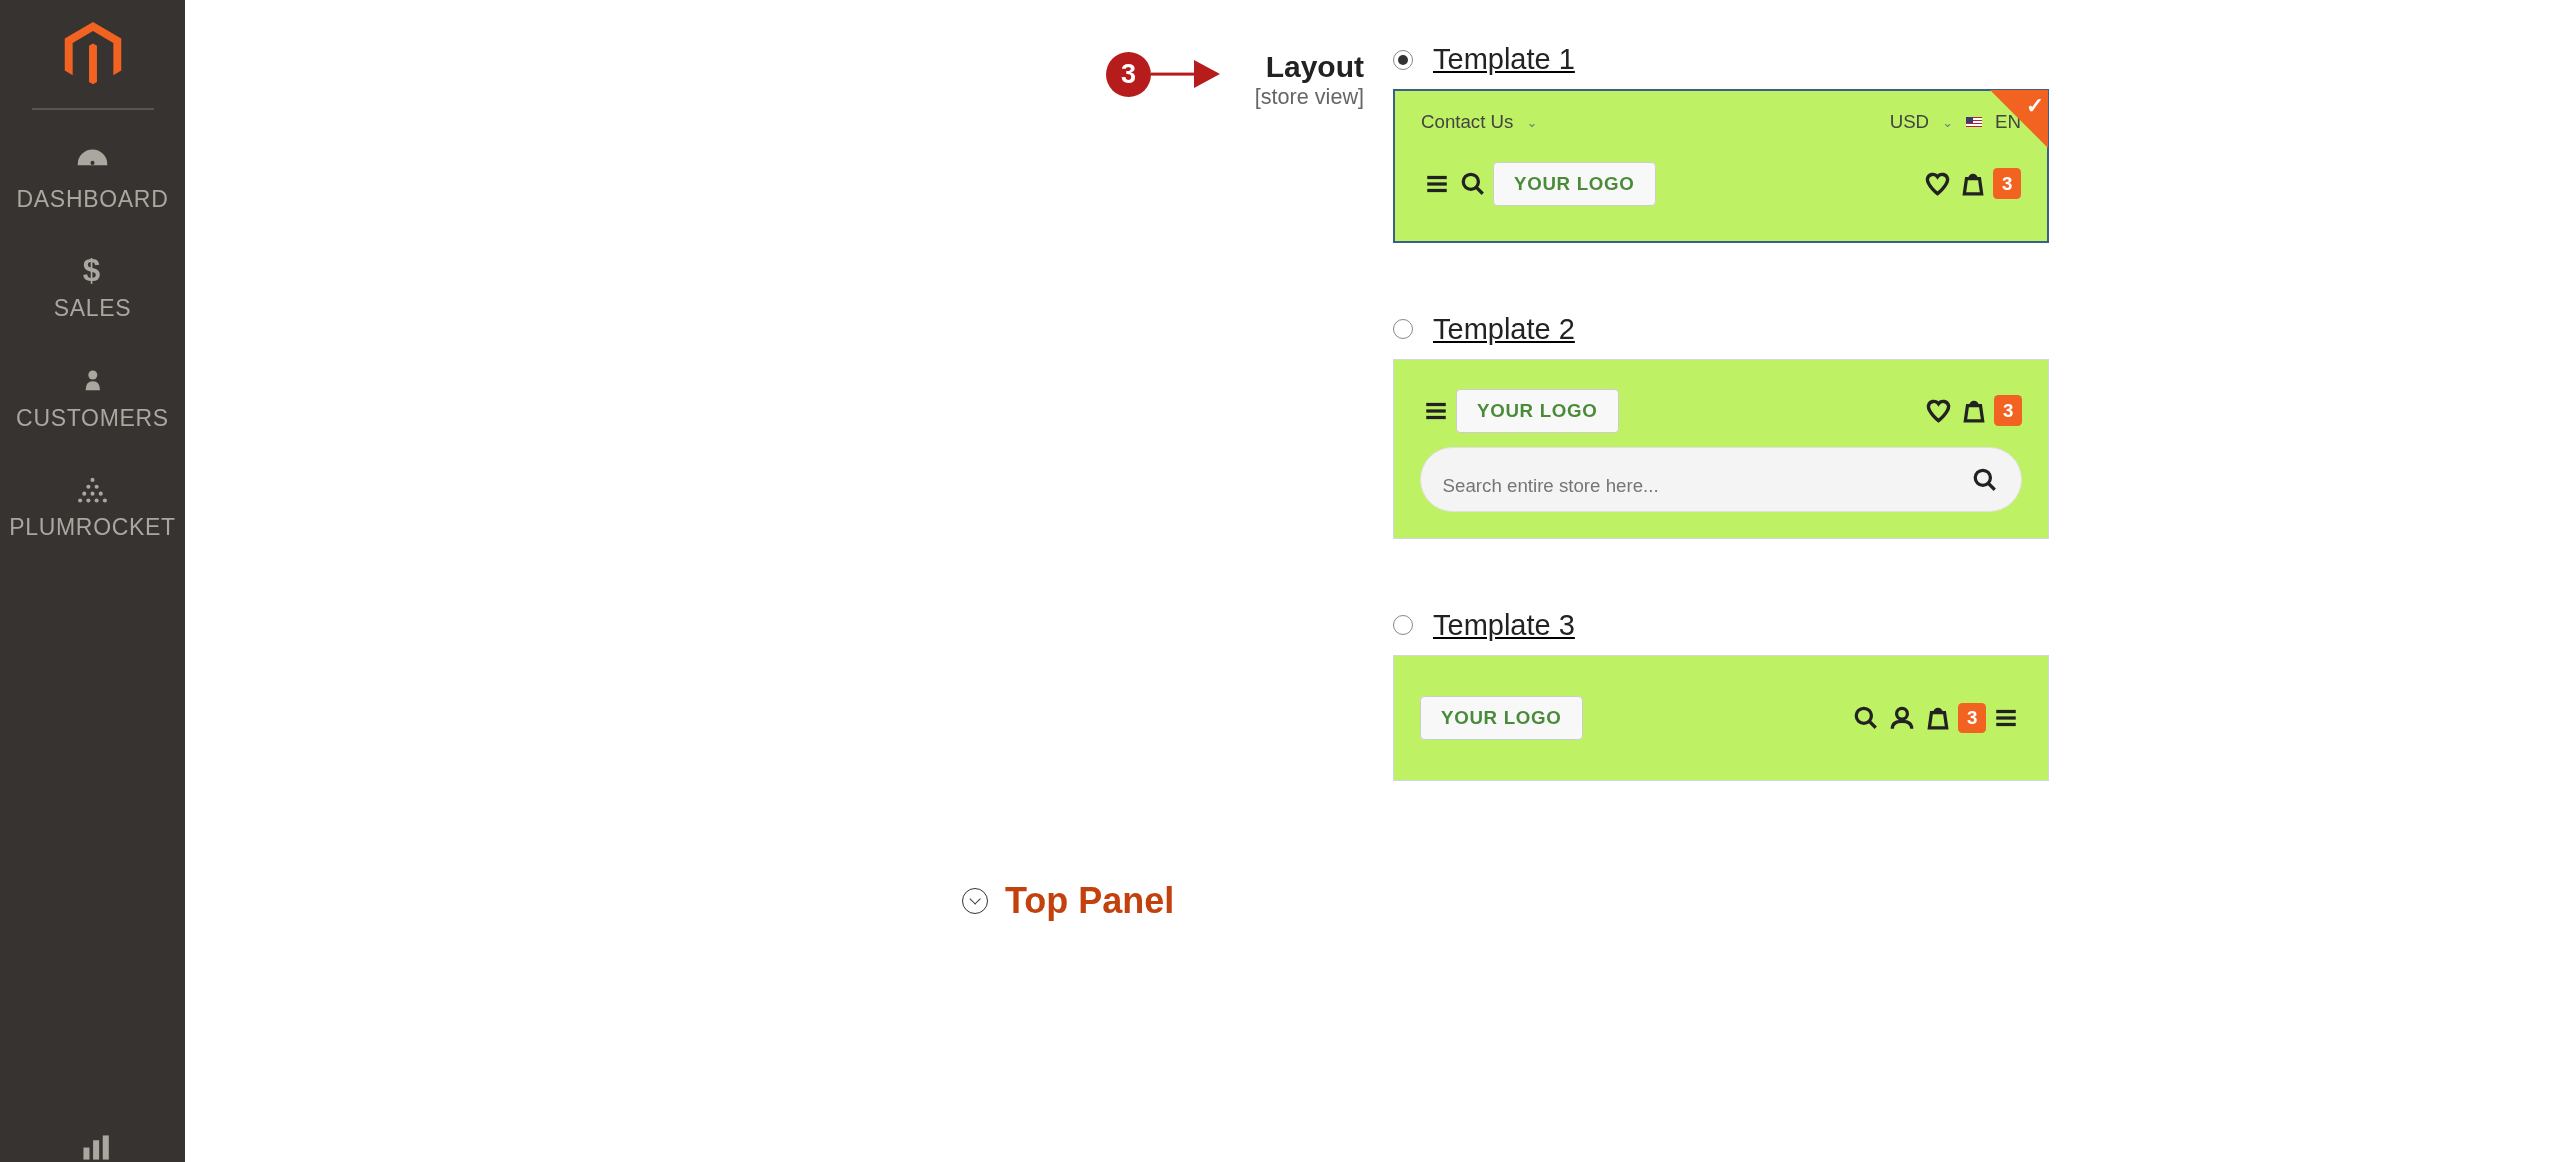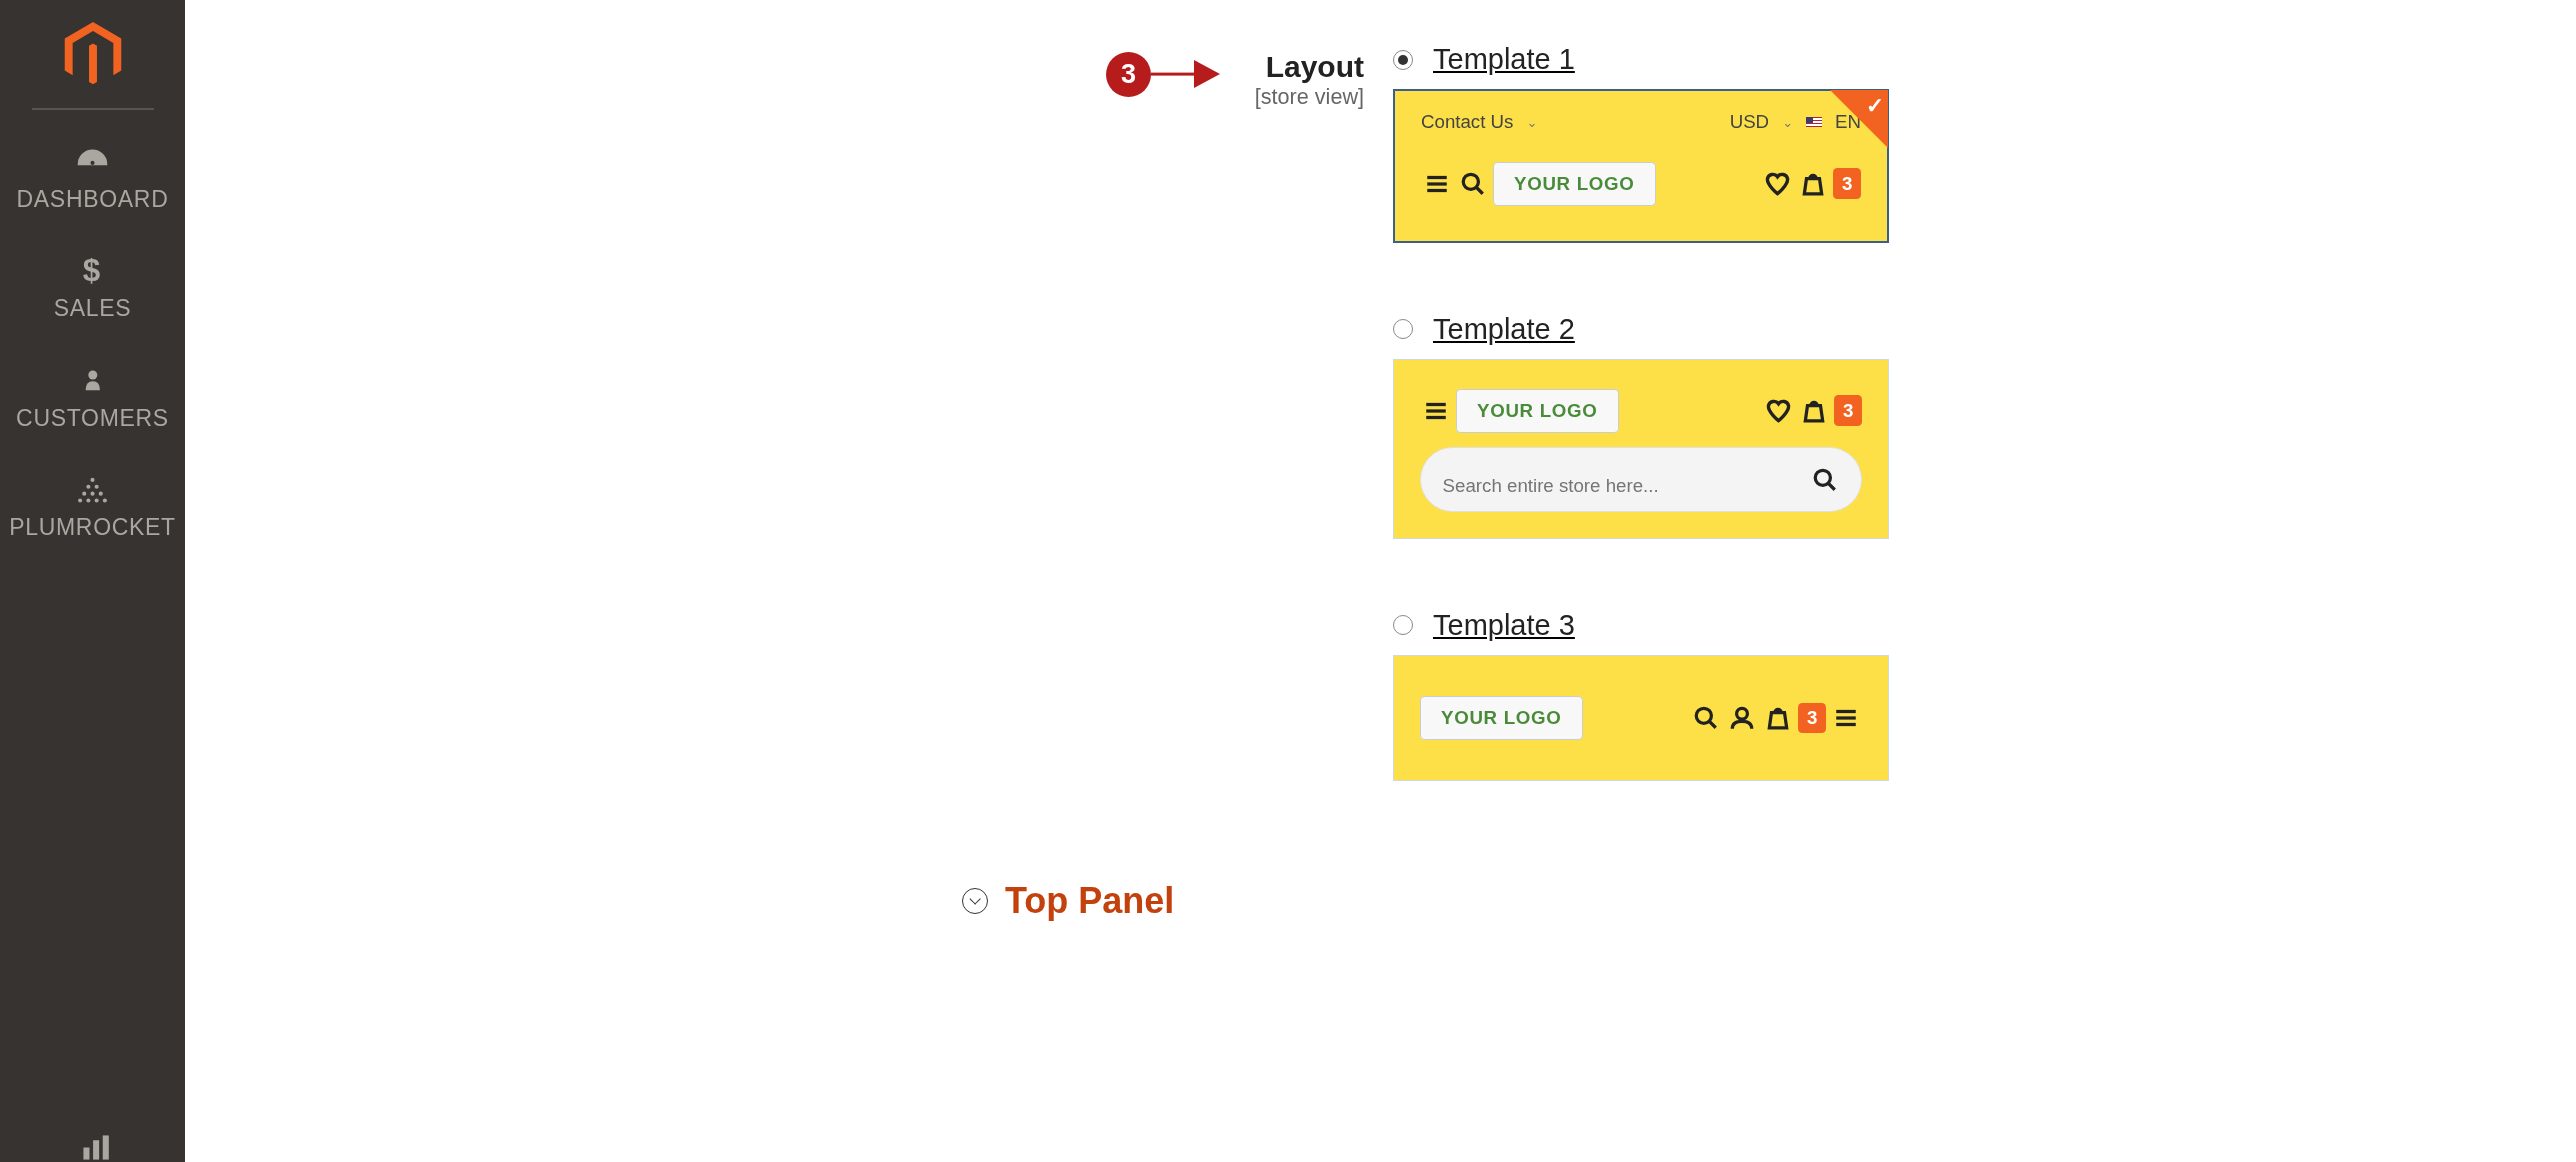--- a/index.html
+++ b/index.html
@@ -26,21 +26,21 @@
 .callout-arrow { width: 0; height: 0; border-top: 14.4px solid transparent; border-bottom: 14.4px solid transparent; border-left: 26px solid #b71c1c; margin-left: 43px; }
 .callout-line { position: absolute; left: 45px; top: 50%; width: 43px; height: 2.9px; background: #b71c1c; transform: translateY(-1.4px); }
 
 .value-col { flex: 1; }
 .radio-option { display: flex; align-items: center; gap: 20px; margin-bottom: 13px; text-decoration: underline; }
 .radio { width: 20px; height: 20px; border: 1.4px solid #888; border-radius: 50%; display: flex; align-items: center; justify-content: center; }
 .radio.checked::after { content: ''; width: 10px; height: 10px; background: #333; border-radius: 50%; }
 .radio-label { font-size: 29px; color: #222; }
 
 
-.preview { border: 1.4px solid #cfd8dc; width: 496px; background: #fde047; margin-bottom: 70px; position: relative; }
+.preview { border: 1.4px solid #cfd8dc; width: 656px; background: #bef264; margin-bottom: 70px; position: relative; }
 .preview.selected { border: 2.2px solid #3a5f8f; }
 .corner-check { position: absolute; top: -1.4px; right: -1.4px; width: 0; height: 0; border-left: 58px solid transparent; border-top: 58px solid #f26322; }
 .corner-check::after { content: '✓'; position: absolute; top: -55px; right: 4.3px; color: #fff; font-size: 21.6px; font-weight: 700; }
 
 .preview-topbar { display: flex; justify-content: space-between; align-items: center; padding: 20px 26px 7.2px; font-size: 18.7px; color: #444; }
 .topbar-left, .topbar-right { display: flex; align-items: center; gap: 13px; }
 .chev { font-size: 13px; color: #777; }
 .flag { width: 16px; height: 10px; background: linear-gradient(180deg, #b22234 0 15%, #fff 15% 30%, #b22234 30% 45%, #fff 45% 60%, #b22234 60% 75%, #fff 75% 90%, #b22234 90%); position: relative; display: inline-block; }
 .flag::before { content: ''; position: absolute; top: 0; left: 0; width: 7.2px; height: 5.8px; background: #3c3b6e; }
 

